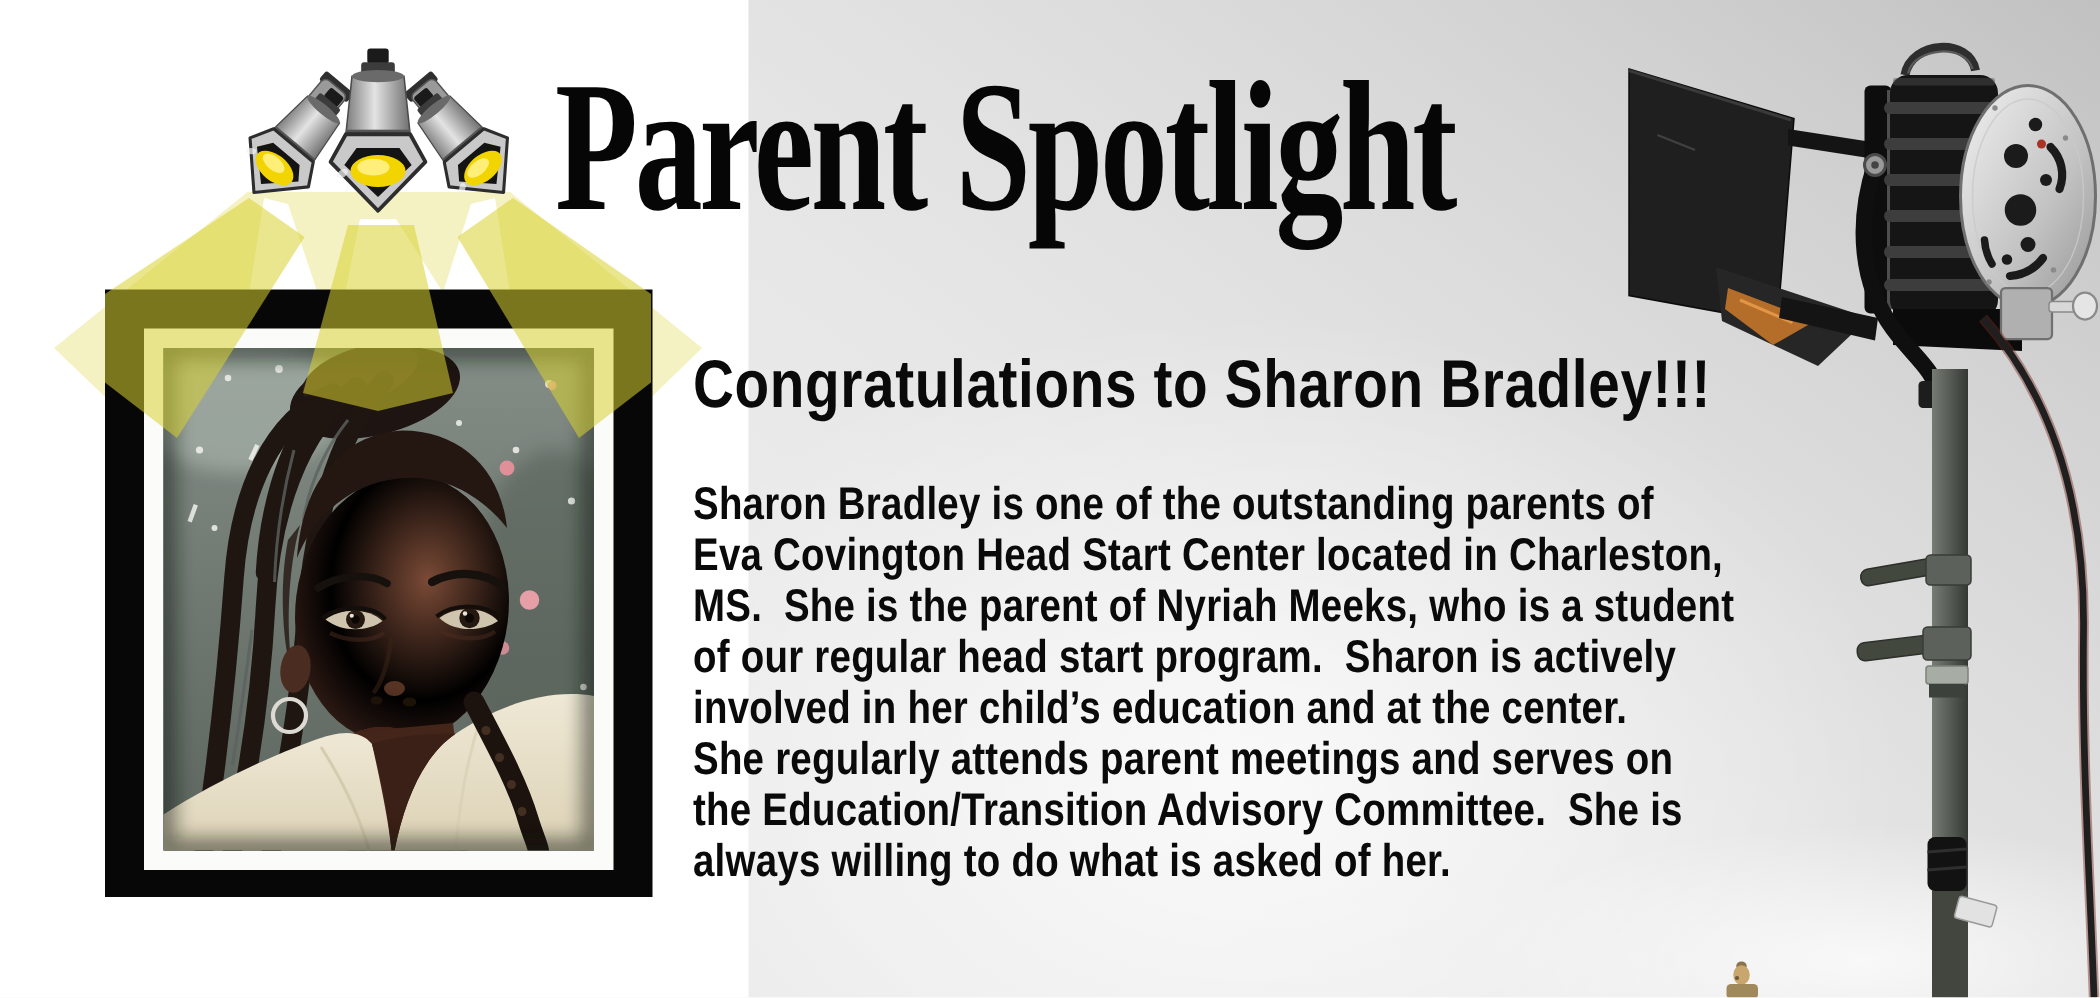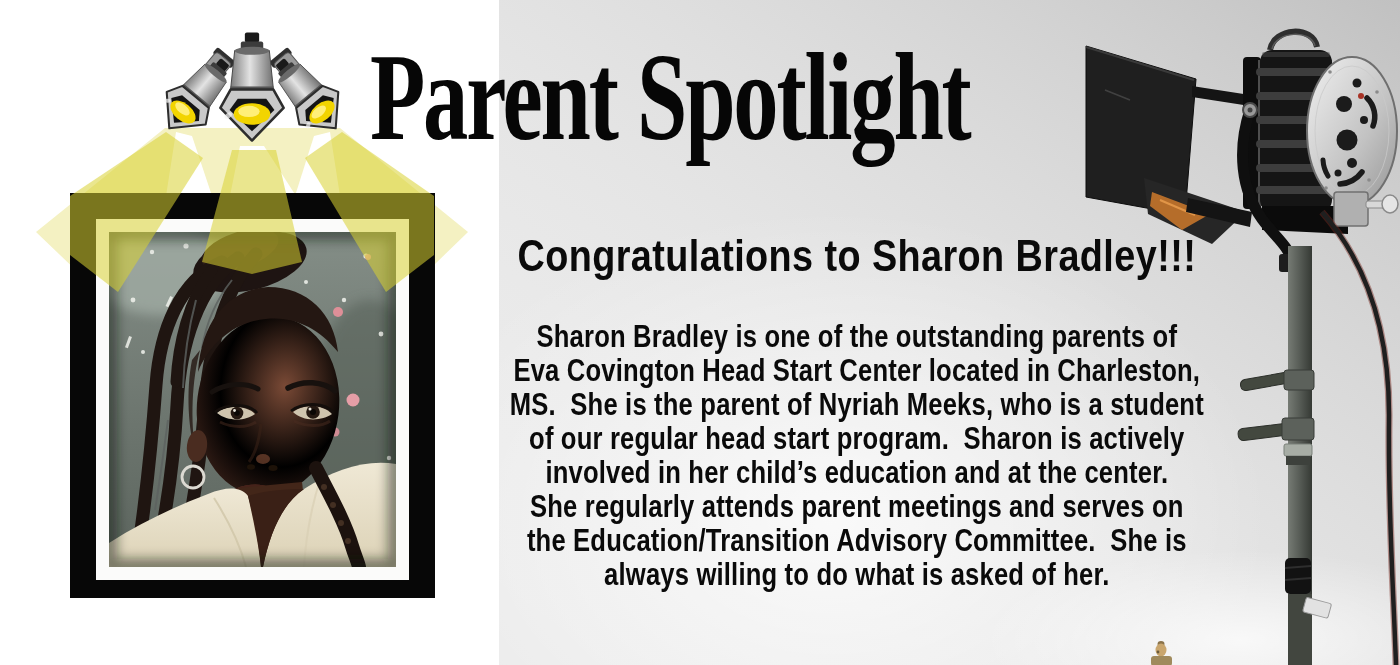--- a/index.html
+++ b/index.html
@@ -1,19 +1,18 @@
 <!DOCTYPE html>
 <html><head>
 <meta charset="utf-8">
 <style>
   html,body{margin:0;padding:0;background:#ffffff;}
   .canvas{
     position:relative;width:1400px;height:665px;overflow:hidden;background:#ffffff;
     font-family:"Liberation Sans",sans-serif;
-    text-align:center;
   }
   .art{position:absolute;left:0;top:0;width:1400px;height:665px;display:block;}
   .title{
     position:absolute;left:370px;top:36px;margin:0;
     font-family:"Liberation Serif",serif;font-weight:700;
     font-size:124px;line-height:1;letter-spacing:-3px;color:#060606;
     transform:scaleX(.73);transform-origin:left top;white-space:nowrap;
   }
   .text-col{
     position:absolute;left:462px;top:233px;width:940px;

